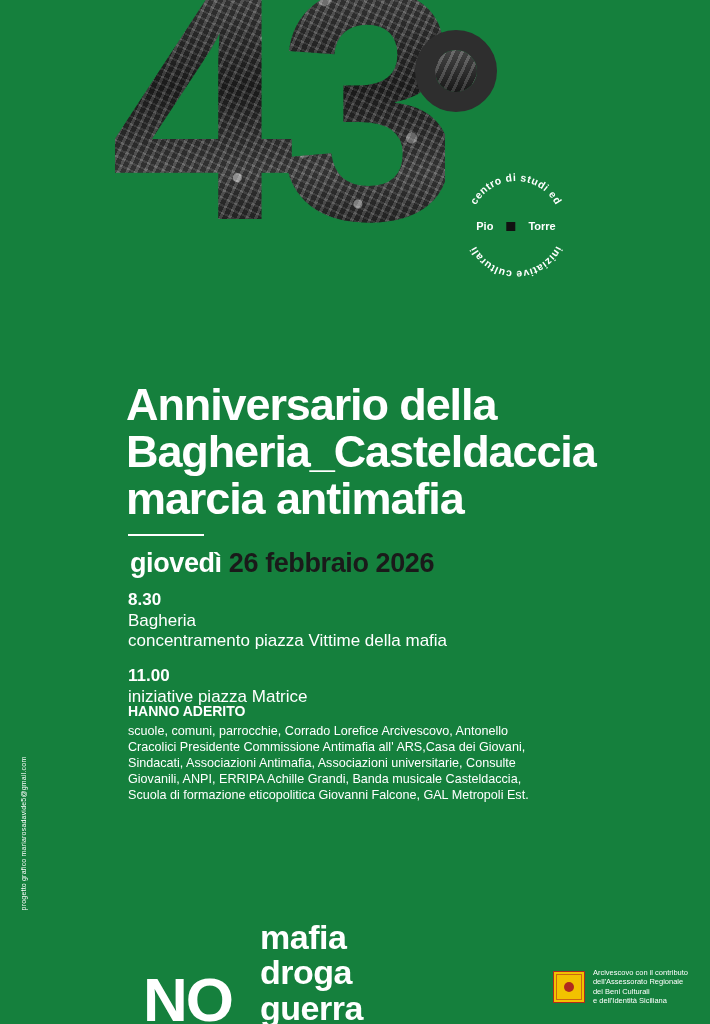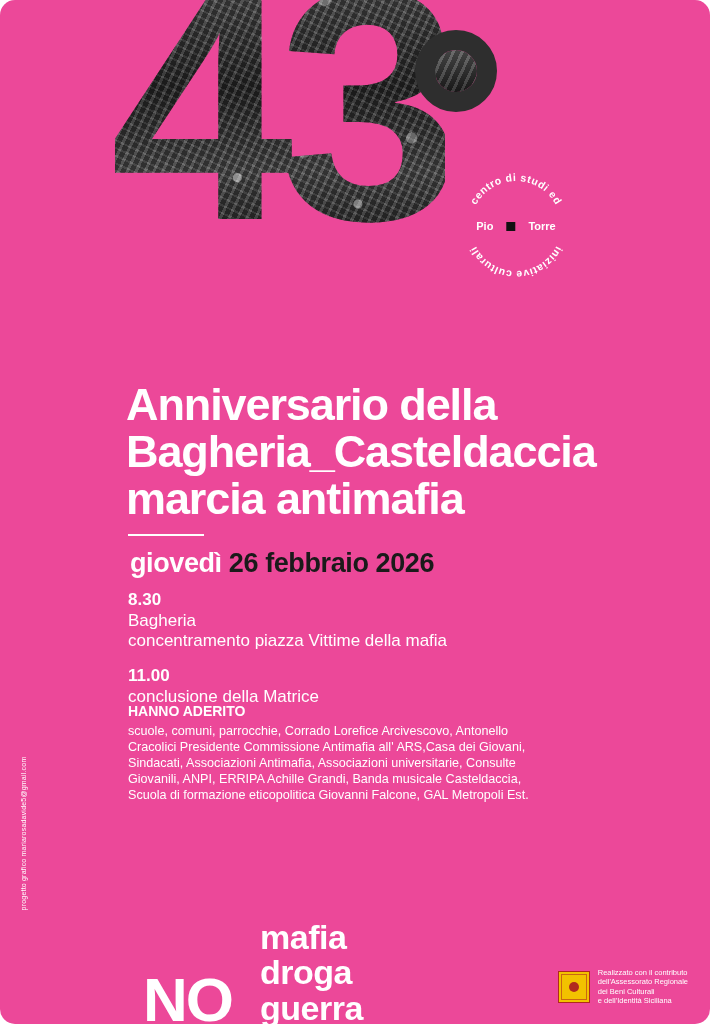--- a/index.html
+++ b/index.html
@@ -7,23 +7,22 @@
     padding: 0;
     background: #ffffff;
   }
   body {
     font-family: "Liberation Sans", sans-serif;
   }
   .poster {
     position: relative;
     width: 710px;
     height: 1024px;
-    background: #ec4899;
+    background: #15803d;
     overflow: hidden;
-    border-radius: 15px;
   }
 
   
   .numerals {
     position: absolute;
     left: 0;
     top: 0;
     width: 710px;
     height: 380px;
   }
@@ -314,21 +313,21 @@
   </div>
 
   <div class="program">
     <div class="prog-block">
       <div class="prog-time prog-line">8.30</div>
       <div class="prog-line">Bagheria</div>
       <div class="prog-line">concentramento piazza Vittime della mafia</div>
     </div>
     <div class="prog-block">
       <div class="prog-time prog-line">11.00</div>
-      <div class="prog-line">conclusione della Matrice</div>
+      <div class="prog-line">iniziative piazza Matrice</div>
     </div>
   </div>
 
   <div class="aderito">
     <div class="aderito-title">HANNO ADERITO</div>
     <div class="aderito-body">scuole, comuni, parrocchie, Corrado Lorefice Arcivescovo, Antonello Cracolici Presidente Commissione Antimafia all' ARS,Casa dei Giovani, Sindacati, Associazioni Antimafia, Associazioni universitarie, Consulte Giovanili, ANPI, ERRIPA Achille Grandi, Banda musicale Casteldaccia, Scuola di formazione eticopolitica Giovanni Falcone, GAL Metropoli Est.</div>
   </div>
 
   <div class="vert-credit">progetto grafico  mariarosadavide5@gmail.com</div>
 
@@ -337,20 +336,20 @@
     <div class="no-list">
       <div>mafia</div>
       <div>droga</div>
       <div>guerra</div>
     </div>
   </div>
 
   <div class="sponsor">
     <div class="sponsor-shield"></div>
     <div class="sponsor-text">
-      <div>Realizzato con il contributo</div>
+      <div>Arcivescovo con il contributo</div>
       <div>dell'Assessorato Regionale</div>
       <div>dei Beni Culturali</div>
       <div>e dell'Identità Siciliana</div>
     </div>
   </div>
 
 </div>
 
 </body></html>

